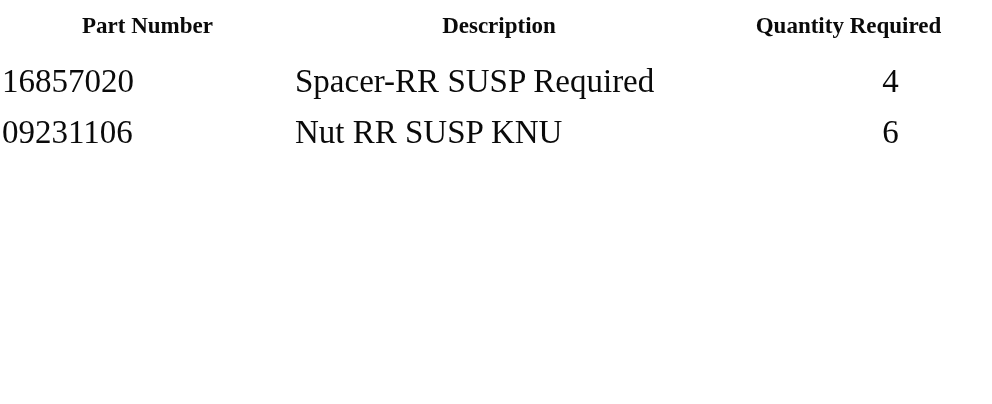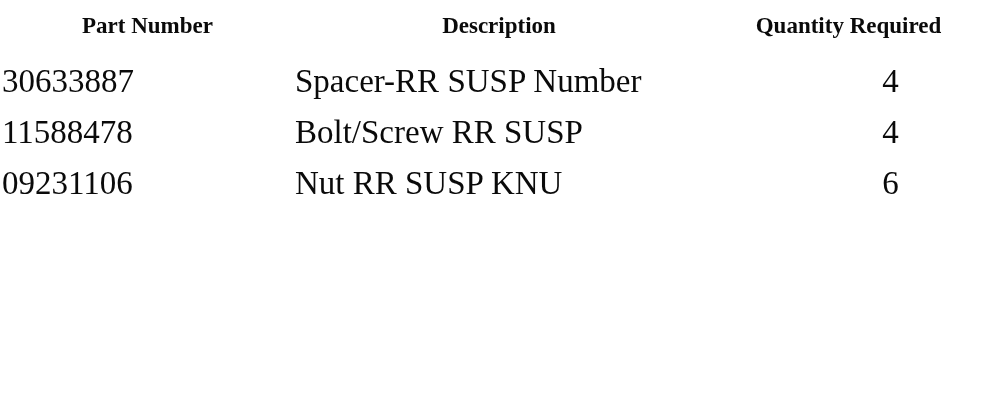--- a/index.html
+++ b/index.html
@@ -62,27 +62,22 @@
   </colgroup>
   <thead>
     <tr>
       <th class="col-part">Part Number</th>
       <th class="col-desc">Description</th>
       <th class="col-qty">Quantity Required</th>
     </tr>
   </thead>
   <tbody>
       <tr>
-        <td class="col-part">30633887</td>
-        <td class="col-desc">Spacer-RR SUSP Number</td>
-        <td class="col-qty">4</td>
-      </tr>
-      <tr>
-        <td class="col-part">11588478</td>
-        <td class="col-desc">Bolt/Screw RR SUSP</td>
+        <td class="col-part">16857020</td>
+        <td class="col-desc">Spacer-RR SUSP Required</td>
         <td class="col-qty">4</td>
       </tr>
       <tr>
         <td class="col-part">09231106</td>
         <td class="col-desc">Nut RR SUSP KNU</td>
         <td class="col-qty">6</td>
       </tr>
     </tbody>
 </table>
 

